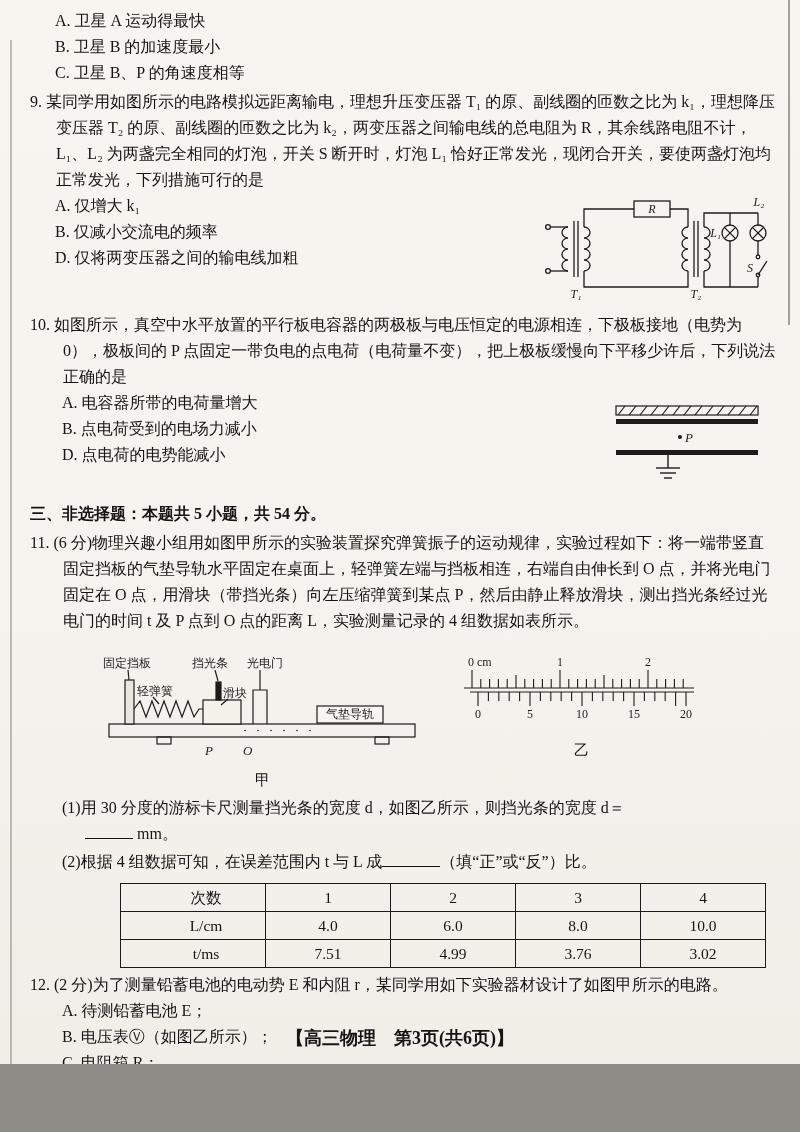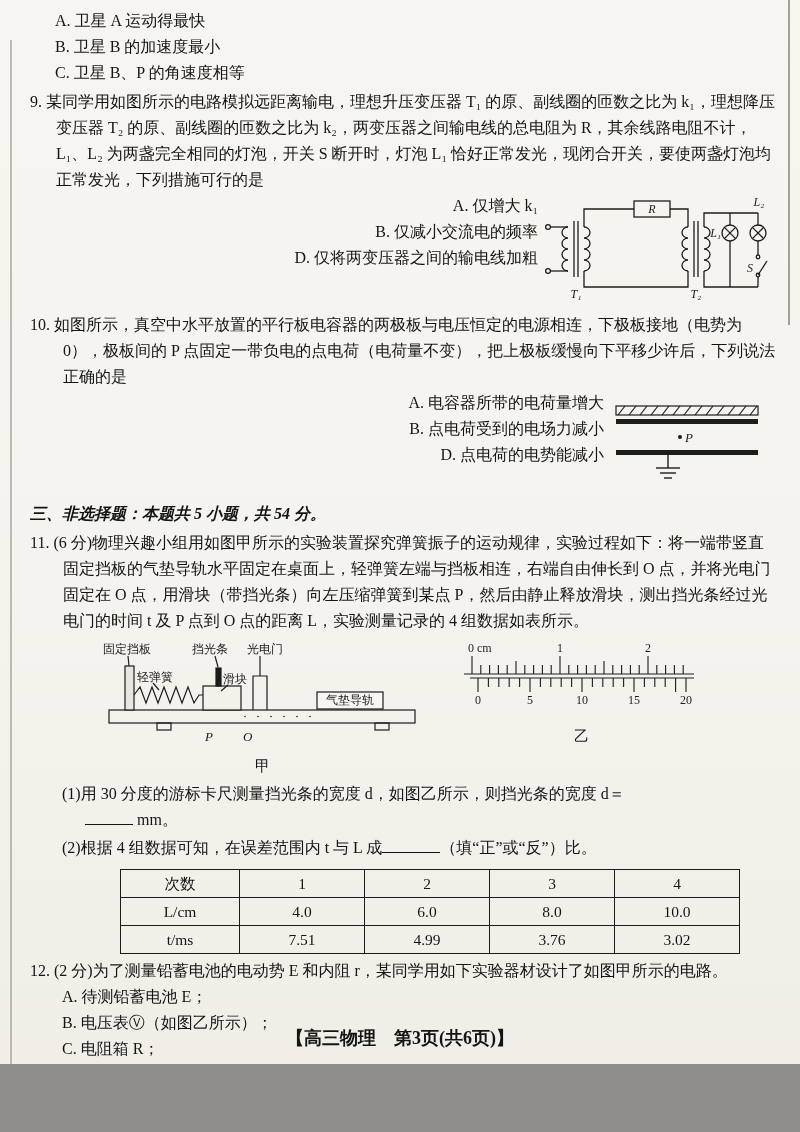--- a/index.html
+++ b/index.html
@@ -6,33 +6,33 @@
   .page{position:relative;width:800px;height:1064px;margin:0 auto;overflow:hidden;
         background:linear-gradient(180deg,#f6f5f0 0%,#f4f3ed 55%,#f0eee7 100%);
         font-family:"Liberation Serif","DejaVu Serif",serif;color:#141414;}
   .content{position:absolute;left:30px;top:8px;width:748px;font-size:16px;line-height:26px;}
   .optlist{padding-left:25px;}
   .optlist.deep{padding-left:32px;}
   .opt{white-space:nowrap;}
   .q-stem{padding-left:26px;text-indent:-26px;margin-top:3px;}
   .q-stem.n2{padding-left:33px;text-indent:-33px;}
   .row{display:flex;align-items:flex-start;}
-  .row .optlist{flex:1 1 auto;text-align:right;}
+  .row .optlist{flex:1 1 auto;}
   .fig{flex:0 0 auto;margin-top:2px;}
-  .section-head{font-weight:bold;margin-top:3px;font-style:italic;}
-  .figs-row{display:flex;margin-left:65px;margin-top:6px;align-items:flex-start;gap:24px;}
+  .section-head{font-weight:bold;margin-top:3px;}
+  .figs-row{display:flex;margin-left:65px;margin-top:20px;align-items:flex-start;gap:24px;}
   .figcap{text-align:center;font-size:15px;margin-top:1px;}
   .sub{padding-left:32px;margin-top:2px;}
   .sub-cont{padding-left:55px;}
   .blank{display:inline-block;border-bottom:1.6px solid #141414;height:15px;vertical-align:baseline;}
   .blank.w48{width:48px;}
   .blank.w58{width:58px;}
   table.data{border-collapse:collapse;margin:8px 0 4px 90px;}
   table.data td{border:1.6px solid #1b1b1b;width:124px;height:27px;text-align:center;font-size:15.5px;padding:0;}
-  table.data td.c0{width:118px;}
+  table.data td.c0{width:118px;padding-left:26px;}
   .footer{position:absolute;left:0;right:0;bottom:14px;text-align:center;font-weight:bold;font-size:18px;}
   .artifact{position:absolute;background:#6b675f;}
   svg text{font-family:"Liberation Serif","DejaVu Serif",serif;}
 </style>
 </head>
 <body>
 
 <div class="page">
 
   <div class="artifact" style="left:10px;top:40px;width:2px;height:1050px;opacity:.4;"></div>

